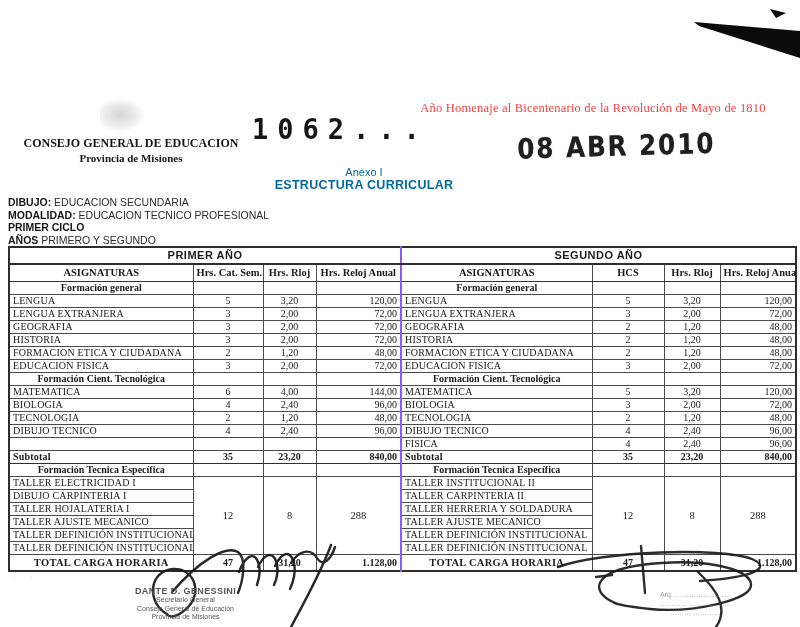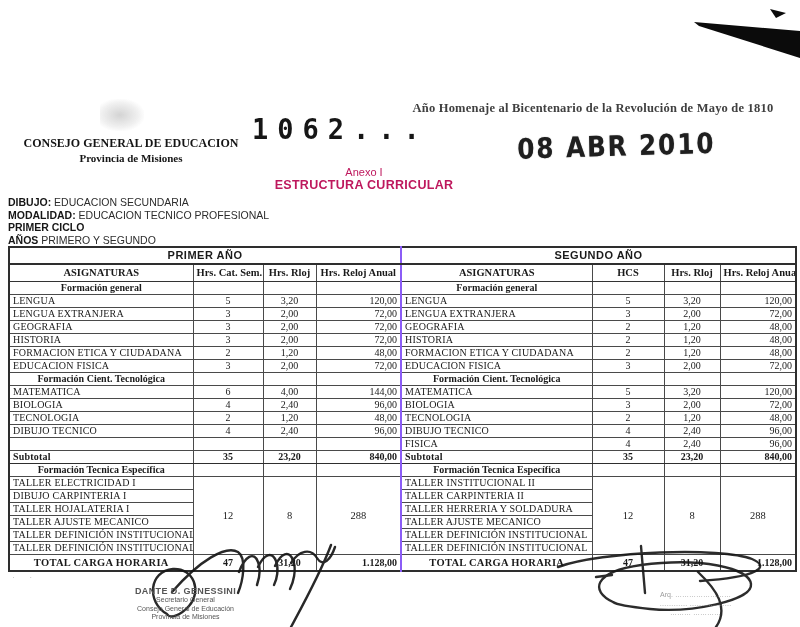--- a/index.html
+++ b/index.html
@@ -1,33 +1,33 @@
 <!DOCTYPE html>
 <html><head>
 <meta charset="utf-8">
 <style>
   html,body{margin:0;padding:0;background:#888;}
   #page{position:relative;width:800px;height:627px;background:#fff;overflow:hidden;
         font-family:"Liberation Serif",serif;color:#1a1a1a;}
   
   .abs{position:absolute;}
   #header-quote{left:390px;top:101px;width:406px;text-align:center;
-    font-weight:bold;font-size:12.5px;letter-spacing:.2px;color:#404040;}
+    font-weight:normal;font-size:12.5px;letter-spacing:.2px;color:#ef4444;}
   #org-block{left:0px;top:136px;width:262px;text-align:center;color:#151515;}
   #org-name{font-weight:bold;font-size:12px;}
   #org-sub{font-weight:bold;font-size:11px;margin-top:1px;}
   #number-stamp{left:252px;top:114px;font-family:"DejaVu Sans Mono",monospace;
     font-weight:bold;font-size:27px;letter-spacing:9px;color:#161616;
     transform:scaleY(1.05);white-space:nowrap;}
   #date-stamp{left:512px;top:131px;font-family:"DejaVu Sans",sans-serif;
     font-weight:bold;font-size:26px;letter-spacing:2px;color:#1f1f1f;
     transform:scale(.95,1.08) rotate(-1.5deg);white-space:nowrap;
     text-shadow:0 0 1px rgba(30,30,30,.55);}
   #annex-block{left:264px;top:166px;width:200px;text-align:center;
-    font-family:"Liberation Sans",sans-serif;color:#be185d;}
+    font-family:"Liberation Sans",sans-serif;color:#0369a1;}
   #annex-label{font-size:11px;}
   #doc-title{font-weight:bold;font-size:12.5px;letter-spacing:.3px;}
   #meta{left:8px;top:196px;font-family:"Liberation Sans",sans-serif;
     font-size:10.5px;line-height:12.5px;color:#2c2c2c;}
   #meta b{color:#161616;}
   #smudge{left:100px;top:99px;width:44px;height:32px;
     background:radial-gradient(ellipse at 45% 50%,rgba(110,110,110,.30) 0%,rgba(140,140,140,.12) 55%,transparent 75%);
     filter:blur(.4px);}
   #dots-bl{left:12px;top:572px;font-size:9px;color:rgba(0,0,0,.3);letter-spacing:6px;}
 

